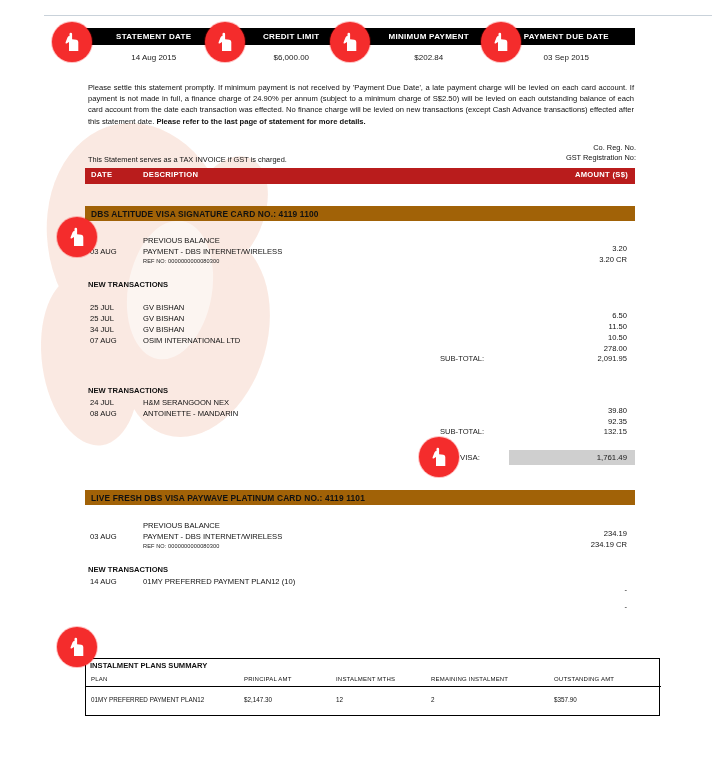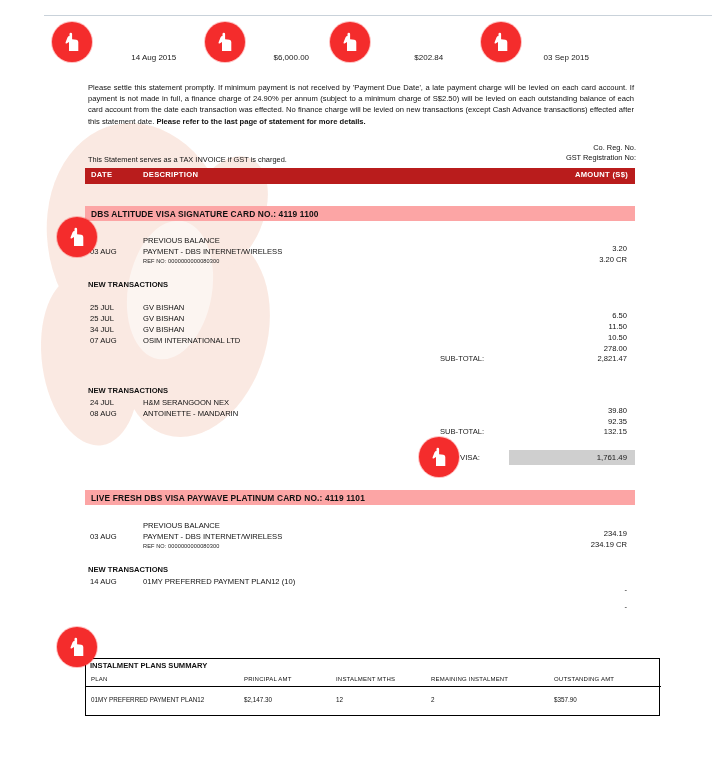--- a/index.html
+++ b/index.html
@@ -114,21 +114,21 @@
   }
   .col-head .h-date { position: absolute; left: 6px; top: 2px; }
   .col-head .h-desc { position: absolute; left: 58px; top: 2px; }
   .col-head .h-amt  { position: absolute; right: 7px; top: 2px; }
 
   
   .card-bar {
     position: absolute;
     left: 85px;
     width: 550px; height: 15px;
-    background: #fca5a5;
+    background: #a16207;
     font-size: 8.4px;
     font-weight: bold;
     letter-spacing: .15px;
     color: #111;
     padding-left: 6px;
     display: flex;
     align-items: center;
   }
 
   
@@ -236,20 +236,26 @@
   </g>
   <g fill="#ffffff" opacity="0.55">
     <ellipse cx="150" cy="170" rx="42" ry="70" transform="rotate(10 150 170)"></ellipse>
   </g>
 </svg>
 
 <div class="page">
 
   <div class="top-rule"></div>
 
+  <div class="summary-bar">
+    <div class="cell">STATEMENT DATE</div>
+    <div class="cell">CREDIT LIMIT</div>
+    <div class="cell">MINIMUM PAYMENT</div>
+    <div class="cell">PAYMENT DUE DATE</div>
+  </div>
   <div class="summary-vals">
     <div class="cell">14 Aug 2015</div>
     <div class="cell">$6,000.00</div>
     <div class="cell">$202.84</div>
     <div class="cell">03 Sep 2015</div>
   </div>
 
   <div class="notice"><span>Please settle this statement promptly. If minimum payment is not received by 'Payment Due Date', a late payment charge will be levied on each card account. If payment is not made in full, a finance charge of 24.90% per annum (subject to a minimum charge of S$2.50) will be levied on each outstanding balance of each card account from the date each transaction was effected. No finance charge will be levied on new transactions (except Cash Advance transactions) effected after this statement date. </span><b>Please refer to the last page of statement for more details.</b></div>
 
   <div class="regblock">
@@ -296,21 +302,21 @@
     <span class="s">GV BISHAN</span>
     <span class="a">10.50</span>
   </div>
   <div class="tx" style="top:336px">
     <span class="d">07 AUG</span>
     <span class="s">OSIM INTERNATIONAL LTD</span>
     <span class="a">278.00</span>
   </div>
   <div class="subtotal-row" style="top:354px">
     <span class="lbl">SUB-TOTAL:</span>
-    <span class="val">2,821.47</span>
+    <span class="val">2,091.95</span>
   </div>
 
   <div class="sec-label" style="top:386px">NEW TRANSACTIONS</div>
   <div class="tx" style="top:398px">
     <span class="d">24 JUL</span>
     <span class="s">H&amp;M SERANGOON NEX</span>
     <span class="a">39.80</span>
   </div>
   <div class="tx" style="top:409px">
     <span class="d">08 AUG</span>

